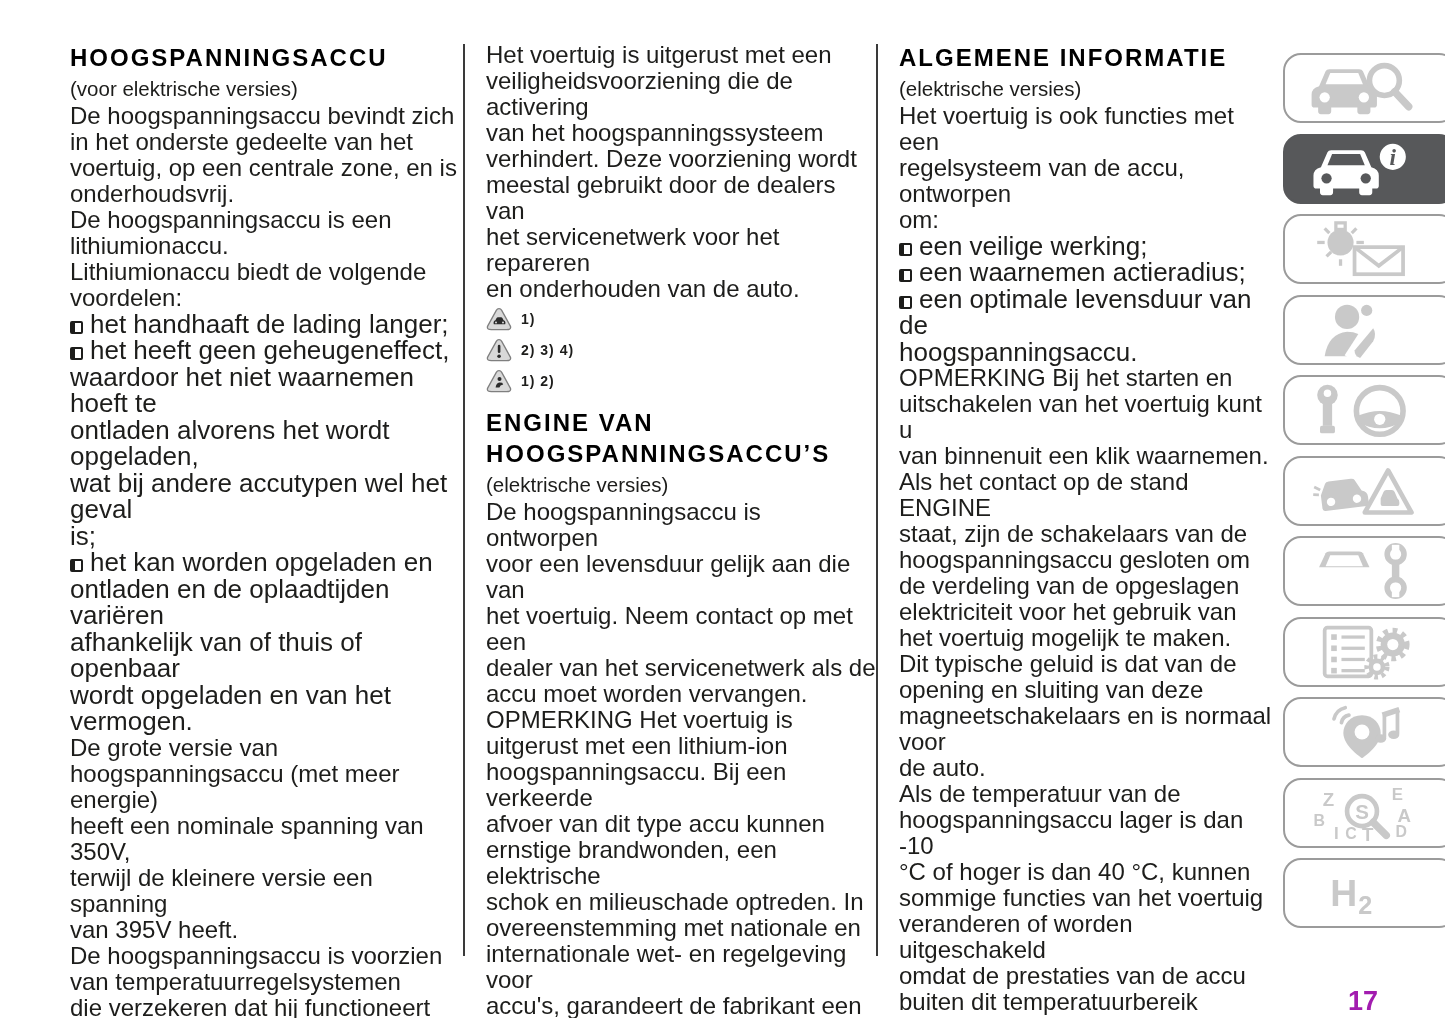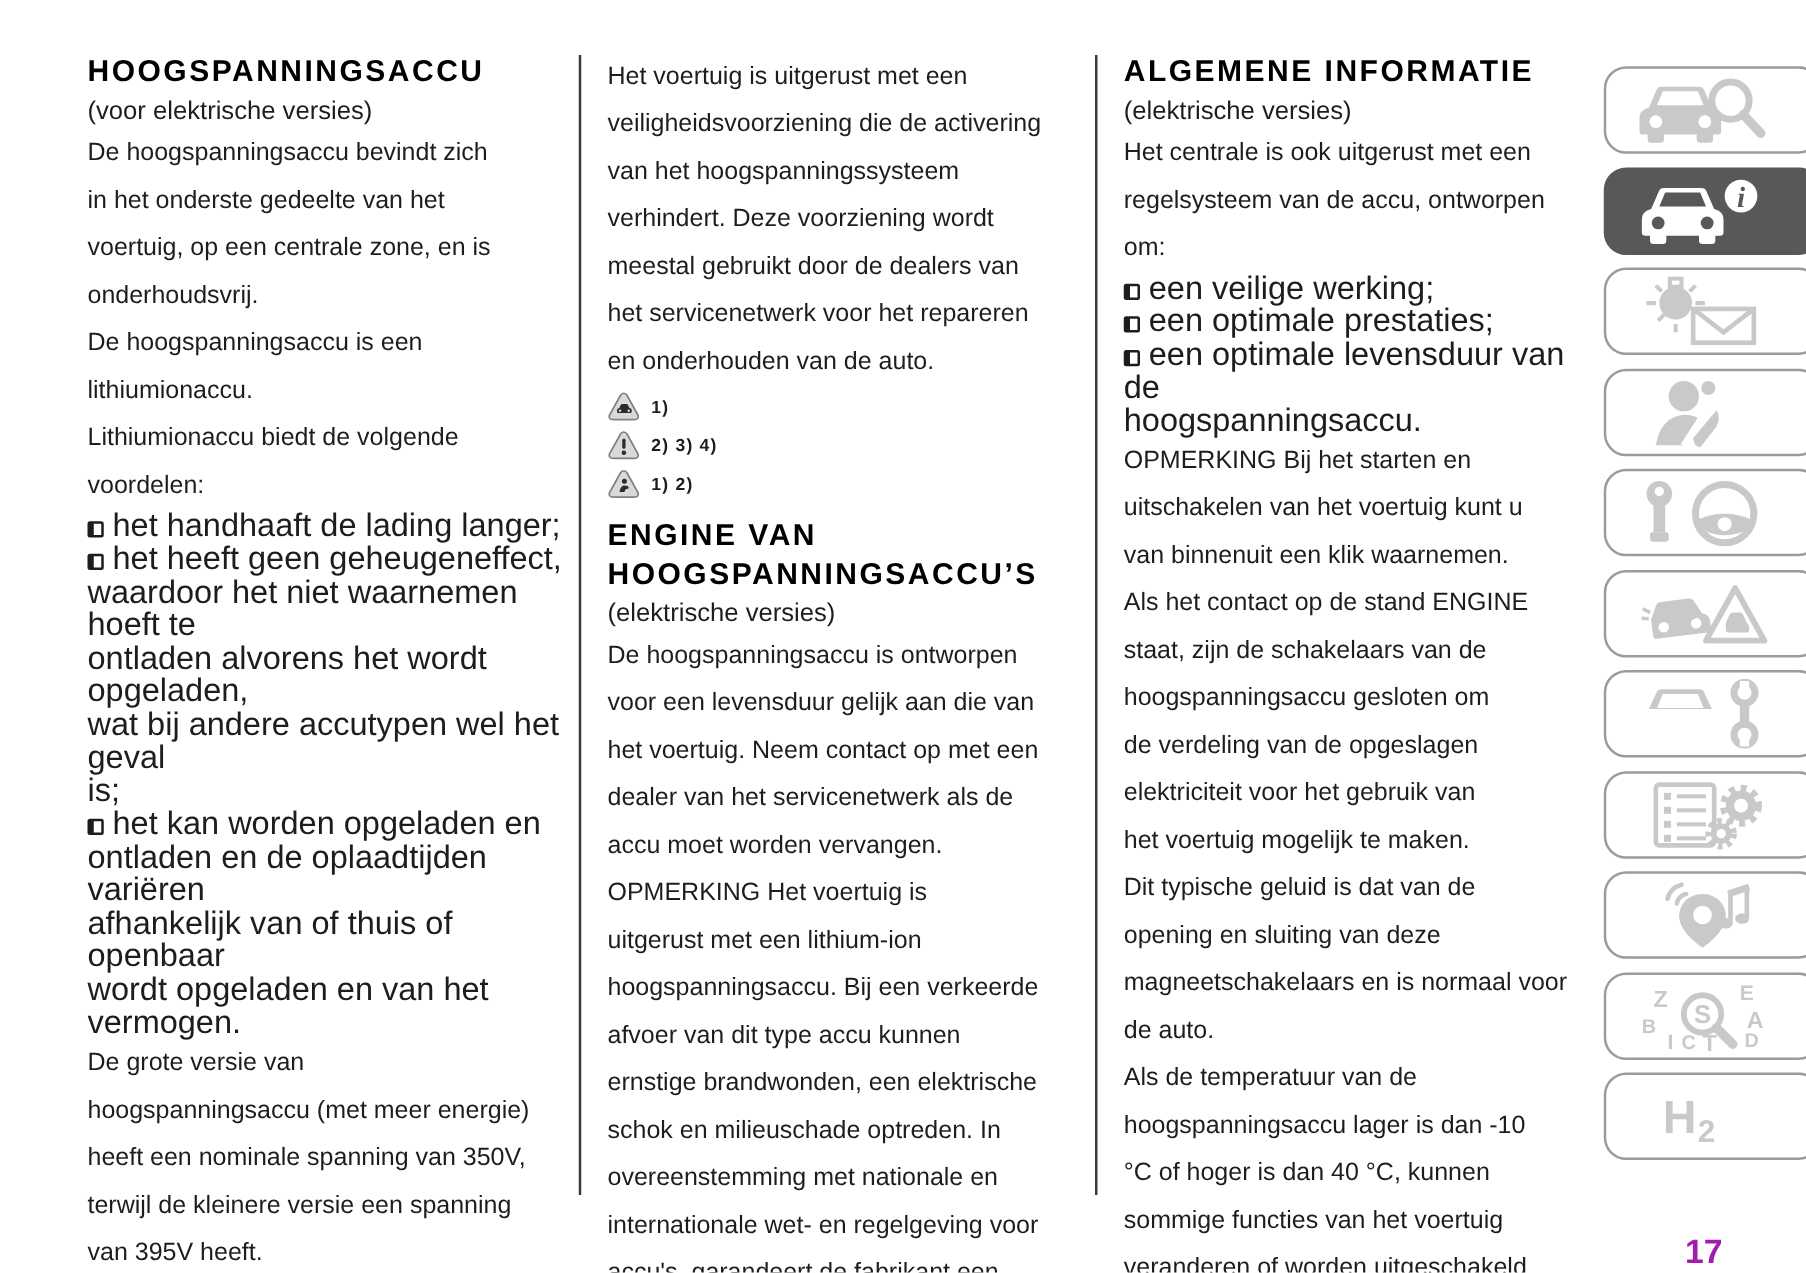--- a/index.html
+++ b/index.html
@@ -19,21 +19,21 @@
   .divider { position: absolute; top: 44px; height: 912px; width: 2px; background: #3a3a3a; }
   .divider-1 { left: 463px; }
   .divider-2 { left: 876px; }
 
   h1.sec {
     font-size: 24px; font-weight: bold; color: #000;
     letter-spacing: 2px; line-height: 31px; white-space: pre-line;
     margin-bottom: 3px;
   }
   .subnote { font-size: 20.5px; line-height: 26.5px; }
-  .body-text { font-size: 20px; line-height: 38px; white-space: pre-line; }
+  .body-text { font-size: 24px; line-height: 26px; white-space: pre-line; }
   .bullet-item { font-size: 26px; line-height: 26.5px; }
   .bullet-sq {
     display: inline-block; width: 13px; height: 13px;
     border: 2px solid #1d1d1b; border-left-width: 5px; border-radius: 2px;
     margin-right: 7px; vertical-align: -1px;
   }
   .bullet-text { white-space: pre-line; }
 
   .warn-row { display: flex; align-items: center; gap: 9px; height: 28px; margin-top: 3px; }
   .warn-row svg { flex: 0 0 auto; }
@@ -152,25 +152,25 @@
 accu's, garandeert de fabrikant een
 gepaste inzameling van dit onderdeel
 in samenwerking met gekwalificeerde
 verwerkers die de accu's op de juiste
 wijze kunnen afvoeren.</div>
 </div>
 
 <div class="col col-right">
   <h1 class="sec">ALGEMENE INFORMATIE</h1>
   <div class="subnote">(elektrische versies)</div>
-  <div class="body-text">Het centrale is ook uitgerust met een
+  <div class="body-text">Het voertuig is ook functies met een
 regelsysteem van de accu, ontworpen
 om:</div>
   <div class="bullet-item"><span class="bullet-sq"></span><span class="bullet-text">een veilige werking;</span></div>
-  <div class="bullet-item"><span class="bullet-sq"></span><span class="bullet-text">een optimale prestaties;</span></div>
+  <div class="bullet-item"><span class="bullet-sq"></span><span class="bullet-text">een waarnemen actieradius;</span></div>
   <div class="bullet-item"><span class="bullet-sq"></span><span class="bullet-text">een optimale levensduur van de
 hoogspanningsaccu.</span></div>
   <div class="body-text">OPMERKING Bij het starten en
 uitschakelen van het voertuig kunt u
 van binnenuit een klik waarnemen.
 Als het contact op de stand ENGINE
 staat, zijn de schakelaars van de
 hoogspanningsaccu gesloten om
 de verdeling van de opgeslagen
 elektriciteit voor het gebruik van

